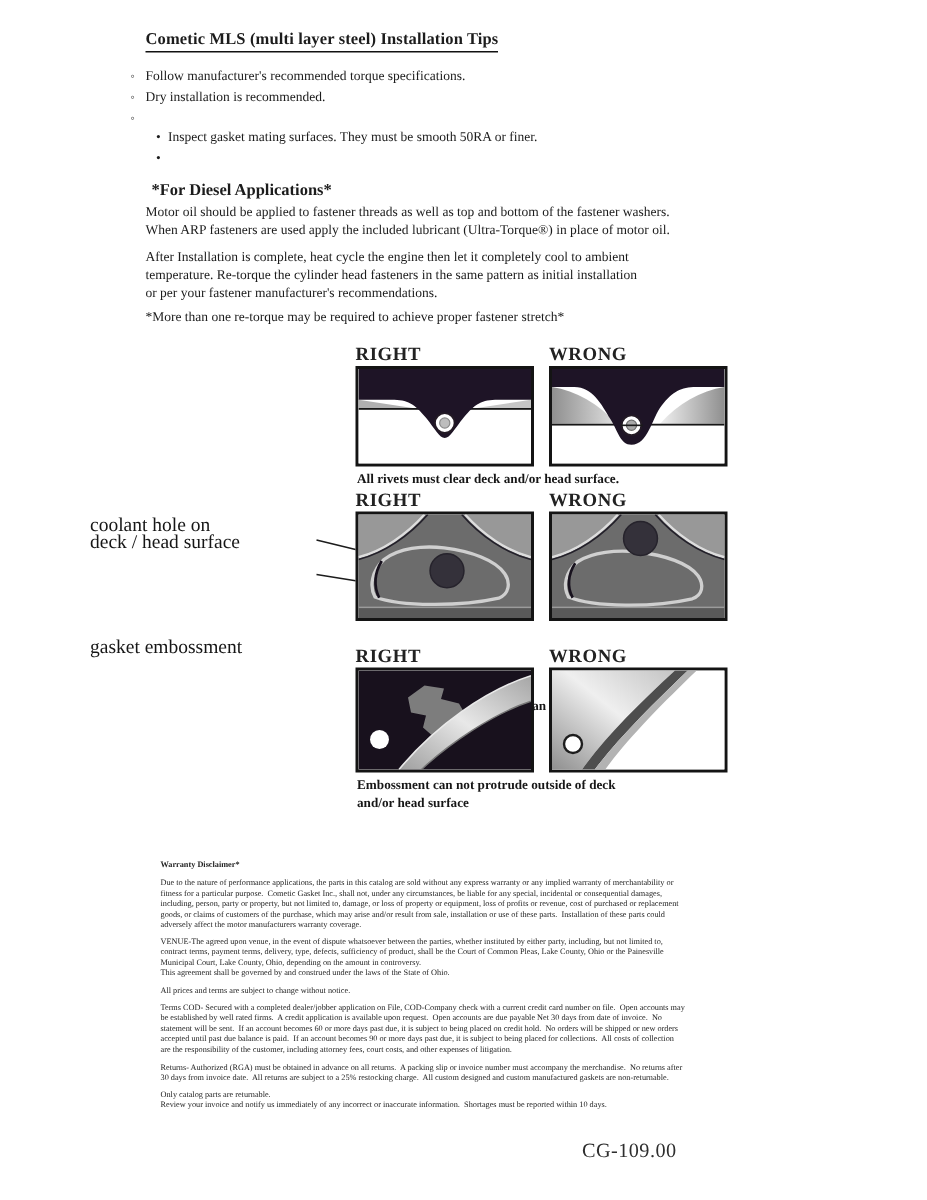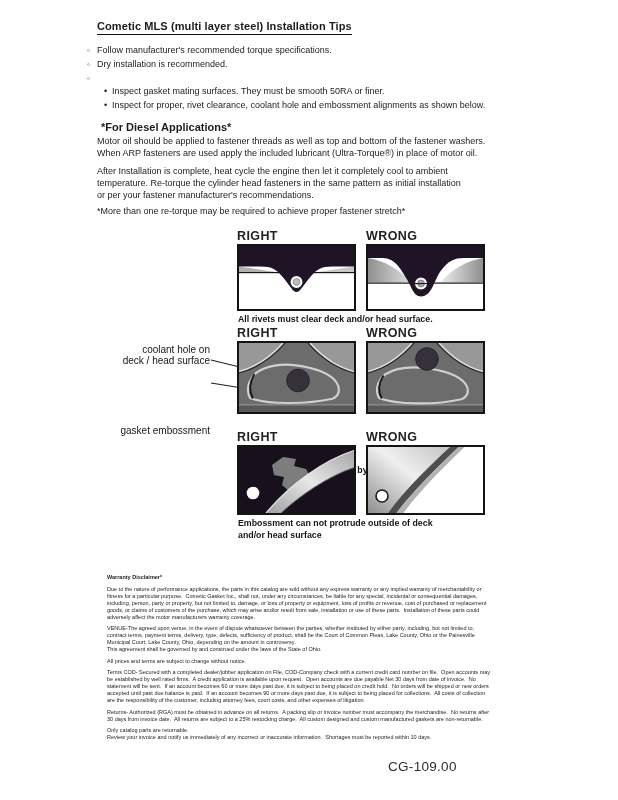--- a/index.html
+++ b/index.html
@@ -1,17 +1,17 @@
 <!DOCTYPE html>
 <html><head>
 <meta charset="utf-8">
 <style>
   html,body{margin:0;padding:0;background:#ffffff;}
   .page{position:relative;width:618px;height:800px;background:#ffffff;overflow:hidden;
-        font-family:Liberation Sans, sans-serif;color:#1c1c1c;}
+        font-family:Liberation Serif, serif;color:#1c1c1c;}
 
   .title{position:absolute;left:97px;top:20px;margin:0;font-size:11px;font-weight:bold;
          display:inline-block;border-bottom:1.5px solid #111;padding-bottom:1.5px;letter-spacing:0.1px;}
 
   .bullets{position:absolute;left:87px;top:44px;width:470px;}
   .b-row{display:flex;font-size:9px;line-height:13.8px;}
   .b-row.sub{margin-left:17px;}
   .b-m{display:inline-block;width:10px;font-size:8px;}
   .b-row.sub .b-m{width:8px;font-size:9px;}
 
@@ -27,21 +27,21 @@
 
   .dg-box{position:absolute;width:119px;border:2px solid #141414;background:#fff;box-sizing:border-box;}
   .b1r{left:237px;top:244px;height:67px;} .b1w{left:366px;top:244px;height:67px;}
   .b2r{left:237px;top:341px;height:73px;} .b2w{left:366px;top:341px;height:73px;}
   .b3r{left:237px;top:445px;height:70px;} .b3w{left:366px;top:445px;height:70px;}
   .dg-box svg{display:block;width:100%;height:100%;}
 
   .dg-caption{position:absolute;left:238px;font-size:8.8px;font-weight:700;line-height:11.5px;white-space:pre;color:#161616;}
   .c1{top:314px;} .c2{top:417px;margin-top:48px;} .c3{top:518px;}
 
-  .dg-label{position:absolute;width:150px;text-align:right;font-size:10px;line-height:10.6px;white-space:pre;color:#161616;}
+  .dg-label{position:absolute;width:150px;text-align:left;font-size:13px;line-height:10.6px;white-space:pre;color:#161616;}
   .lab1{left:60px;top:345px;} .lab2{left:60px;top:378px;margin-top:48px;}
   .pointer-overlay{position:absolute;left:205px;top:352px;width:100px;height:48px;}
 
   .footer{position:absolute;left:107px;top:574px;width:430px;font-size:5.5px;line-height:7px;color:#242424;}
   .footer p{margin:0 0 4.5px 0;white-space:pre;}
   .fh{font-weight:bold;}
 
   .page-code{position:absolute;left:388px;top:759px;font-size:13.5px;color:#2e2e2e;letter-spacing:0.3px;}
 </style>
 </head>
@@ -62,21 +62,20 @@
     </div>
     <div class="b-row">
       <span class="b-m">◦</span>
     </div>
     <div class="b-row sub">
       <span class="b-m">•</span>
       <span>Inspect gasket mating surfaces.  They must be smooth 50RA or finer.</span>
     </div>
     <div class="b-row sub">
       <span class="b-m">•</span>
-      <span>Inspect for proper, rivet clearance, coolant hole and embossment alignments as shown below.</span>
     </div>
   </div>
 
   <h2 class="h-diesel">*For Diesel Applications*</h2>
   <p class="body-text p1">Motor oil should be applied to fastener threads as well as top and bottom of the fastener washers.
 When ARP fasteners are used apply the included lubricant (Ultra-Torque®) in place of motor oil.</p>
   <p class="body-text p3">*More than one re-torque may be required to achieve proper fastener stretch*</p>
   <p class="body-text p2">After Installation is complete, heat cycle the engine then let it completely cool to ambient
 temperature. Re-torque the cylinder head fasteners in the same pattern as initial installation
 or per your fastener manufacturer's recommendations.</p>

